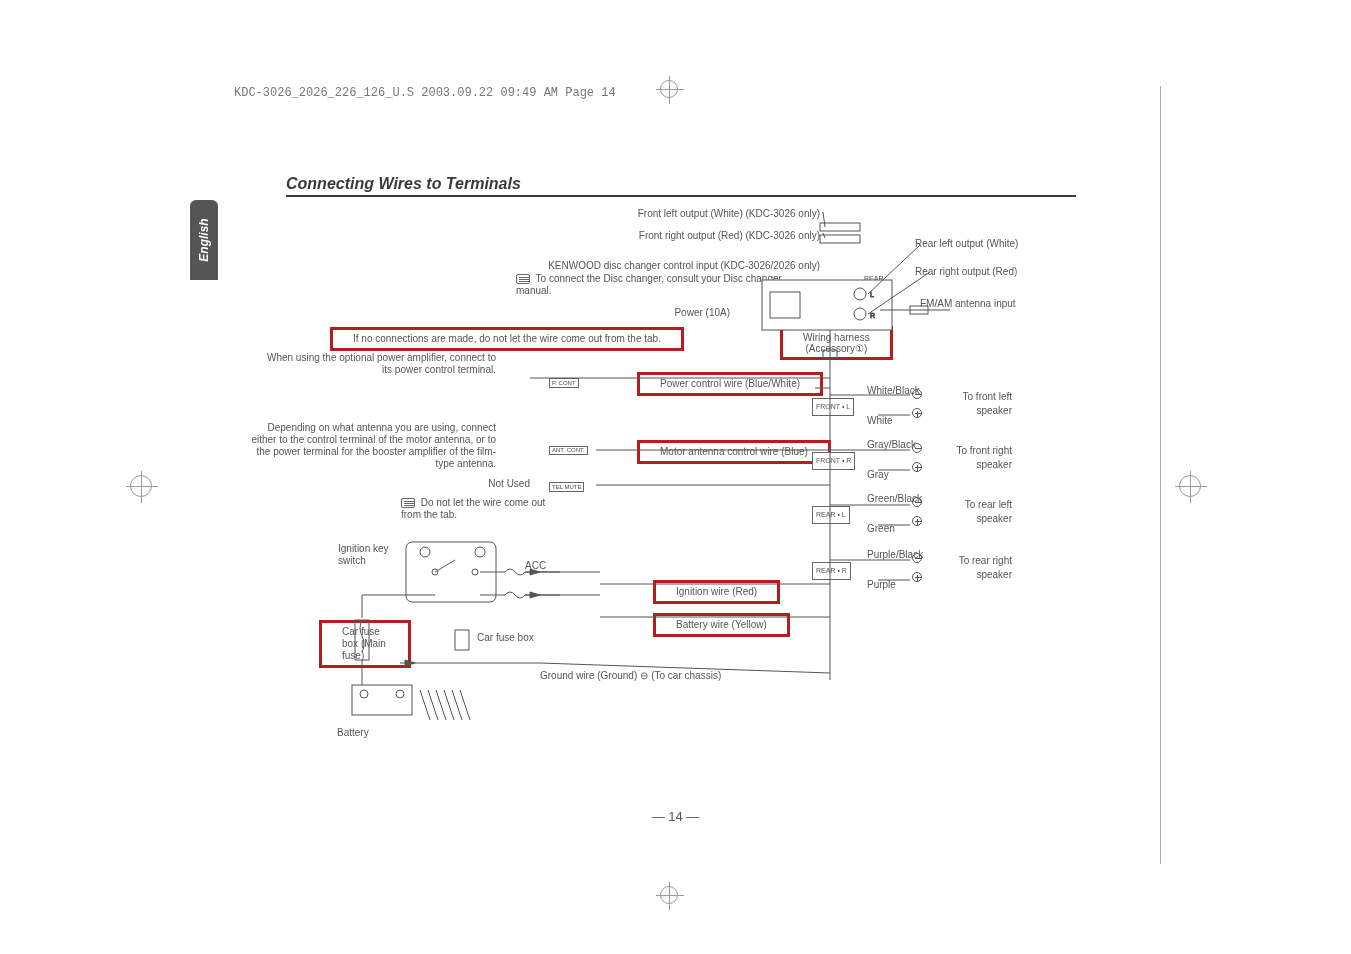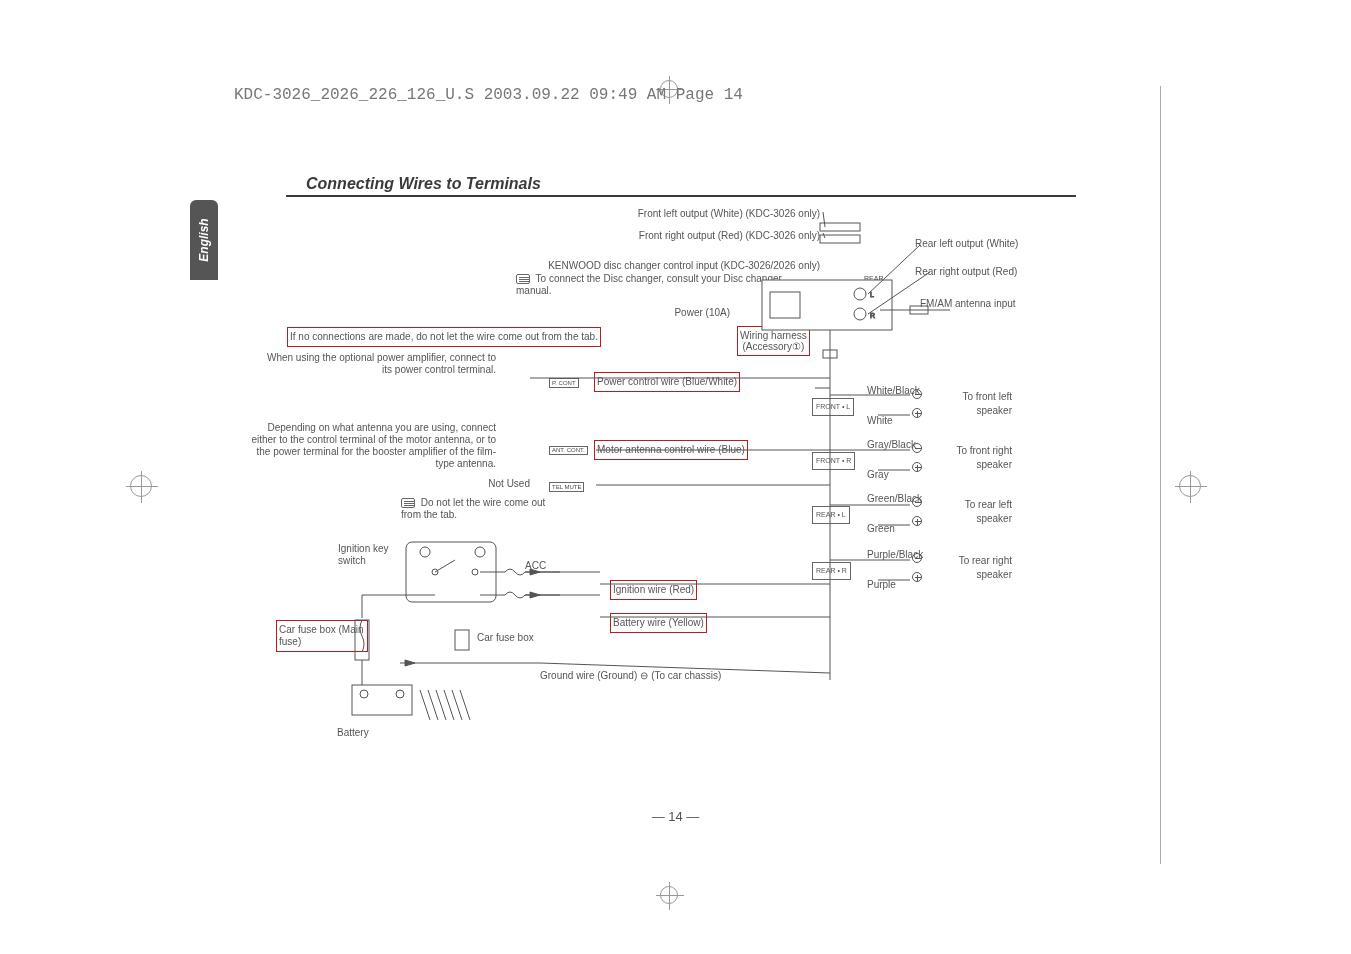--- a/index.html
+++ b/index.html
@@ -10,21 +10,21 @@
     background: #fff;
     width: 1351px;
     height: 954px;
     position: relative;
   }
   .page-header {
     position: absolute;
     top: 86px;
     left: 234px;
     font-family: "Courier New", monospace;
-    font-size: 16px;
+    font-size: 12px;
     color: #777;
   }
   .crop-mark {
     position: absolute;
     width: 30px;
     height: 30px;
     border: 1px solid #999;
     background: #fff;
     border-radius: 50%;
   }
@@ -48,21 +48,20 @@
   .crop-left::after, .crop-right::after { width: 32px; }
 
   .title {
     position: absolute;
     top: 175px;
     left: 286px;
     font-weight: bold;
     font-style: italic;
     font-size: 16px;
     color: #3a3a3a;
-    margin-left: 20px;
   }
   .title-underline {
     position: absolute;
     top: 195px;
     left: 286px;
     width: 790px;
     height: 2px;
     background: #3a3a3a;
   }
   .lang-tab {
@@ -82,23 +81,24 @@
     position: absolute;
     left: 50%;
     top: 50%;
     transform: translate(-50%, -50%) rotate(-90deg);
     white-space: nowrap;
   }
   .abs { position: absolute; }
   .label { color: #555; font-size: 10px; line-height: 1.2; }
   .right-align { text-align: right; }
   .boxed {
-    border: 1px solid #b91c1c;
-    padding: 3px 2px;
-    background: #fff;
+    border: 3px solid #b91c1c;
+    padding: 3px 20px;
+    background: #fff;
+    margin-left: 43px;
   }
   .small-tag {
     border: 1px solid #666;
     font-size: 6px;
     padding: 1px 2px;
     background: #fff;
     display: inline-block;
   }
   .tiny-tag {
     border: 1px solid #666;

